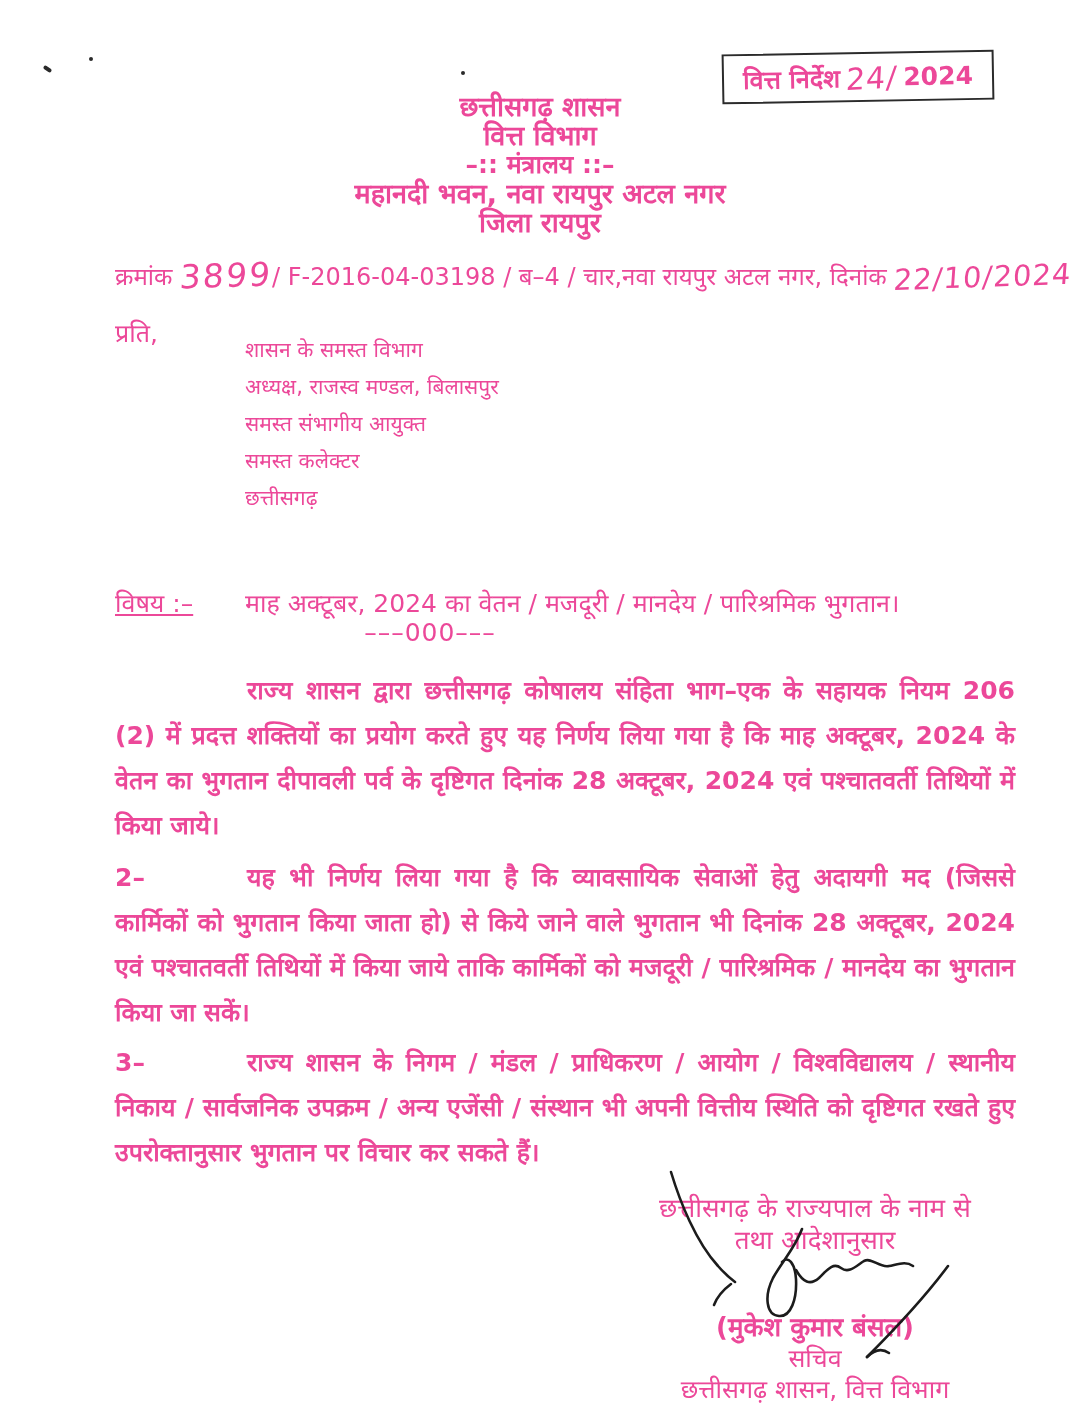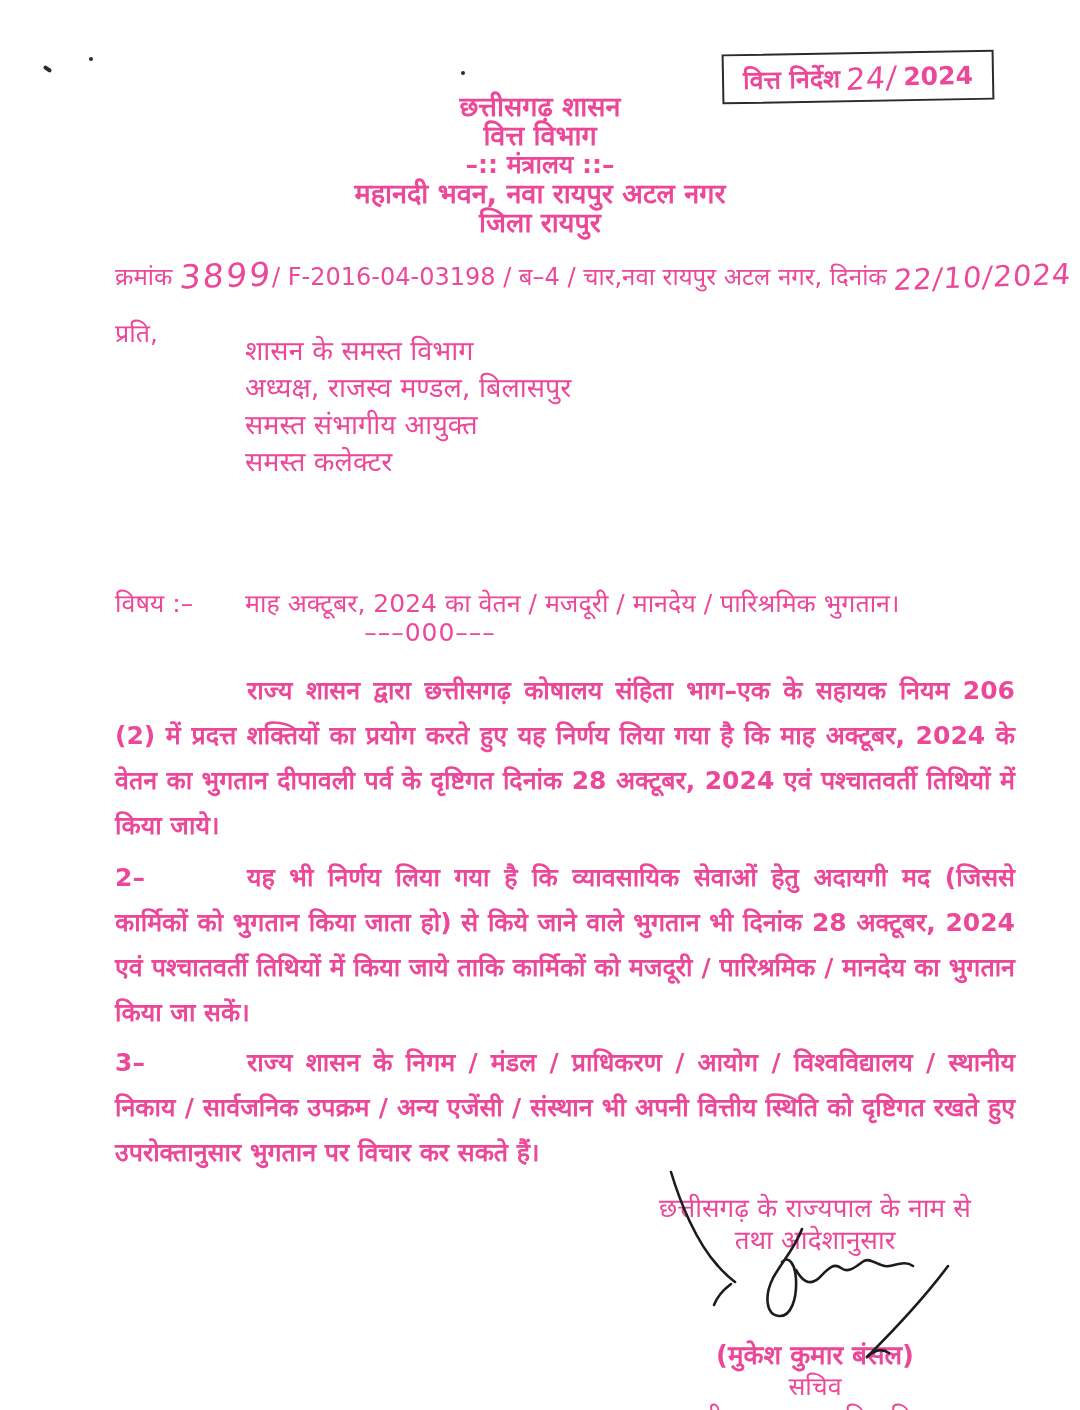--- a/index.html
+++ b/index.html
@@ -48,40 +48,40 @@
   .ref-row{
     position:absolute;left:115px;top:254px;width:945px;
     display:flex;justify-content:space-between;align-items:baseline;
     font-size:24px;white-space:nowrap;
   }
   .ref-row .hw.num{font-size:33px;letter-spacing:2px;position:relative;top:2px;}
   .ref-row .hw.date{font-size:29px;letter-spacing:1px;position:relative;top:2px;}
 
   .salutation{position:absolute;left:115px;top:296px;font-size:25px;margin-top:19px;}
 
-  .recipients{position:absolute;left:245px;top:332px;font-size:27px;line-height:37px;}
+  .recipients{position:absolute;left:245px;top:332px;font-size:21px;line-height:37px;}
 
   .subject-row{position:absolute;left:115px;top:585px;width:900px;font-size:25px;}
-  .subject-row .subject-label{position:absolute;left:0;top:0;}
+  .subject-row .subject-label{position:absolute;left:0;top:0;text-decoration:underline;}
   .subject-row .subject-text{margin-left:130px;}
 
   .separator{position:absolute;left:0;top:618px;width:860px;text-align:center;font-size:25px;letter-spacing:1px;}
 
   .body-text{position:absolute;left:115px;width:900px;font-size:25px;line-height:45px;font-weight:bold;}
   .para{position:relative;text-indent:132px;text-align:justify;margin:0;}
   .para .para-num{position:absolute;left:0;top:0;text-indent:0;}
   .p1{top:668px;}
   .p2{top:855px;}
   .p3{top:1040px;}
 
   .signature{
     position:absolute;left:615px;top:1192px;width:400px;
     text-align:center;font-size:26px;line-height:32px;
   }
-  .signature .sig-line2{margin-bottom:82px;}
+  .signature .sig-line2{margin-bottom:54px;}
   .signature .sig-name{font-weight:700;line-height:34px;}
   .signature .sig-desig{font-size:25px;line-height:30px;}
   .signature .sig-org{font-size:25px;line-height:32px;}
 
   .scribble{position:absolute;left:600px;top:1150px;width:420px;height:230px;pointer-events:none;}
   .scribble path{fill:none;stroke:#1c1c1c;stroke-width:2.6;stroke-linecap:round;stroke-linejoin:round;}
 </style>
 </head>
 <body>
 
@@ -116,20 +116,21 @@
     </span>
   </div>
 
   <div class="salutation">प्रति,</div>
 
   <div class="recipients">
     <div>शासन के समस्त विभाग</div>
     <div>अध्यक्ष, राजस्व मण्डल, बिलासपुर</div>
     <div>समस्त संभागीय आयुक्त</div>
     <div>समस्त कलेक्टर</div>
+    <div>छत्तीसगढ़</div>
   </div>
 
   <div class="subject-row">
     <span class="subject-label">विषय :–</span>
     <div class="subject-text">माह अक्टूबर, 2024 का वेतन / मजदूरी / मानदेय / पारिश्रमिक भुगतान।</div>
   </div>
 
   <div class="separator">–––000–––</div>
 
   <div class="body-text p1">

